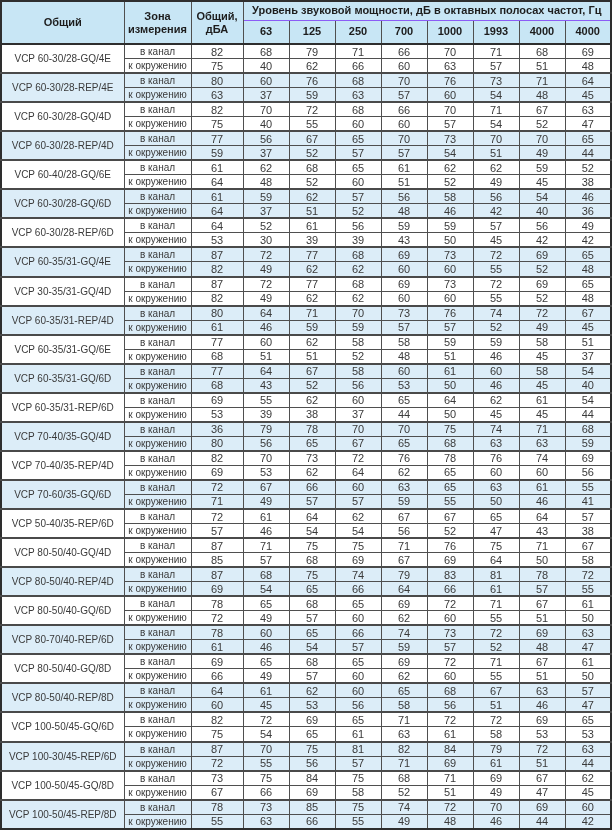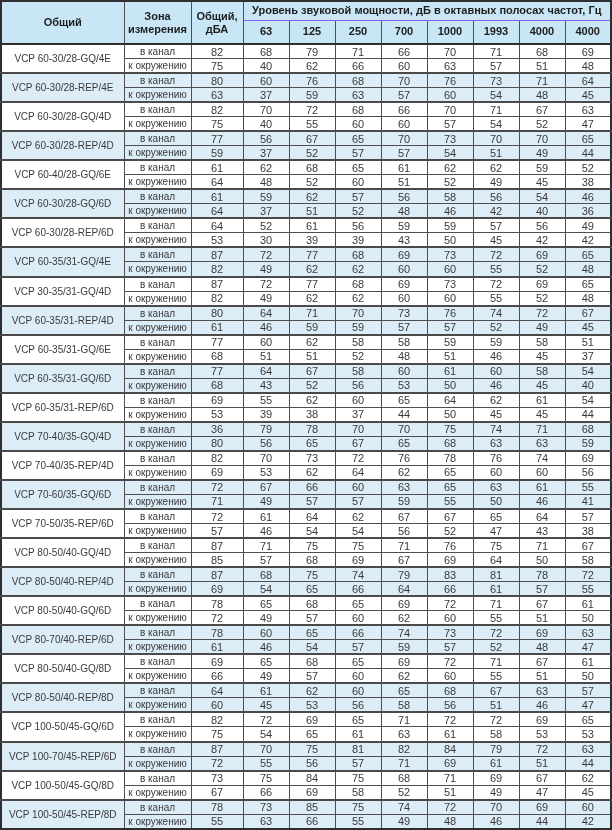--- a/index.html
+++ b/index.html
@@ -482,21 +482,21 @@
           <td class="band-cell">49</td>
           <td class="band-cell">57</td>
           <td class="band-cell">57</td>
           <td class="band-cell">59</td>
           <td class="band-cell">55</td>
           <td class="band-cell">50</td>
           <td class="band-cell">46</td>
           <td class="band-cell">41</td>
         </tr>
         <tr class="group-start row-duct">
-          <td class="model-cell" rowspan="2">VCP 70-50/35-REP/6D</td>
+          <td class="model-cell" rowspan="2">VCP 50-40/35-REP/6D</td>
           <td class="zone-cell">в канал</td>
           <td class="total-cell">72</td>
           <td class="band-cell">61</td>
           <td class="band-cell">64</td>
           <td class="band-cell">62</td>
           <td class="band-cell">67</td>
           <td class="band-cell">67</td>
           <td class="band-cell">65</td>
           <td class="band-cell">64</td>
           <td class="band-cell">57</td>
@@ -682,21 +682,21 @@
           <td class="band-cell">54</td>
           <td class="band-cell">65</td>
           <td class="band-cell">61</td>
           <td class="band-cell">63</td>
           <td class="band-cell">61</td>
           <td class="band-cell">58</td>
           <td class="band-cell">53</td>
           <td class="band-cell">53</td>
         </tr>
         <tr class="group-start row-duct shaded">
-          <td class="model-cell" rowspan="2">VCP 100-70/45-REP/6D</td>
+          <td class="model-cell" rowspan="2">VCP 100-30/45-REP/6D</td>
           <td class="zone-cell">в канал</td>
           <td class="total-cell">87</td>
           <td class="band-cell">70</td>
           <td class="band-cell">75</td>
           <td class="band-cell">81</td>
           <td class="band-cell">82</td>
           <td class="band-cell">84</td>
           <td class="band-cell">79</td>
           <td class="band-cell">72</td>
           <td class="band-cell">63</td>

